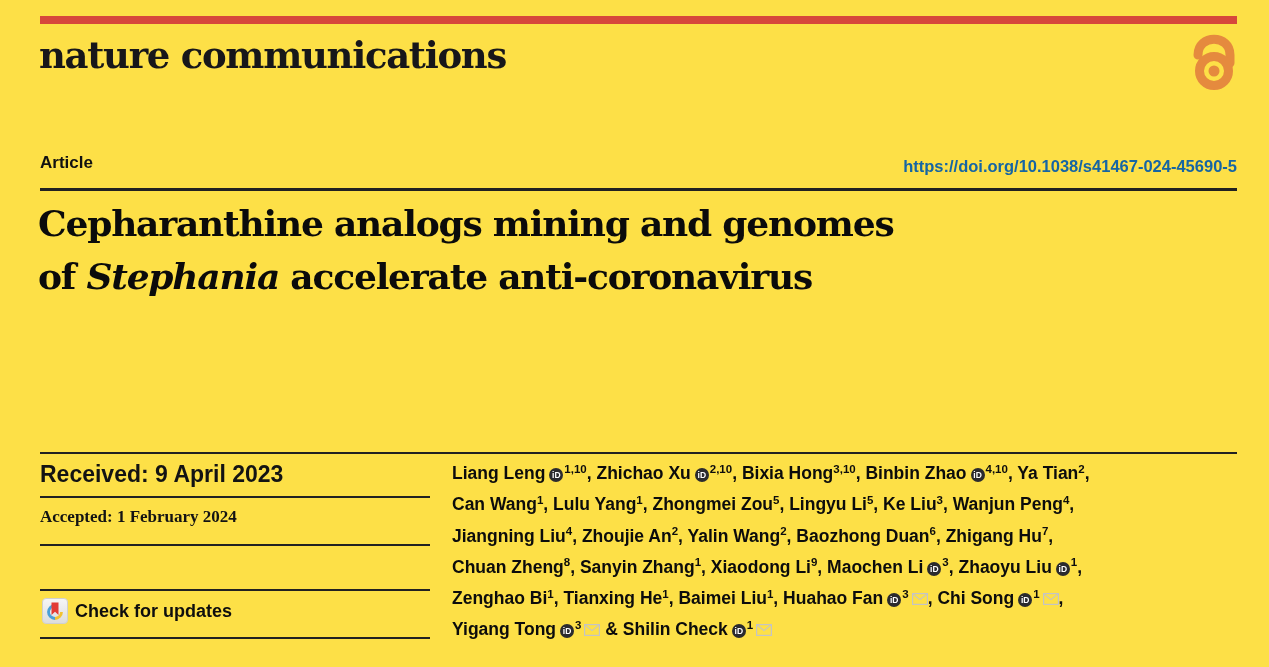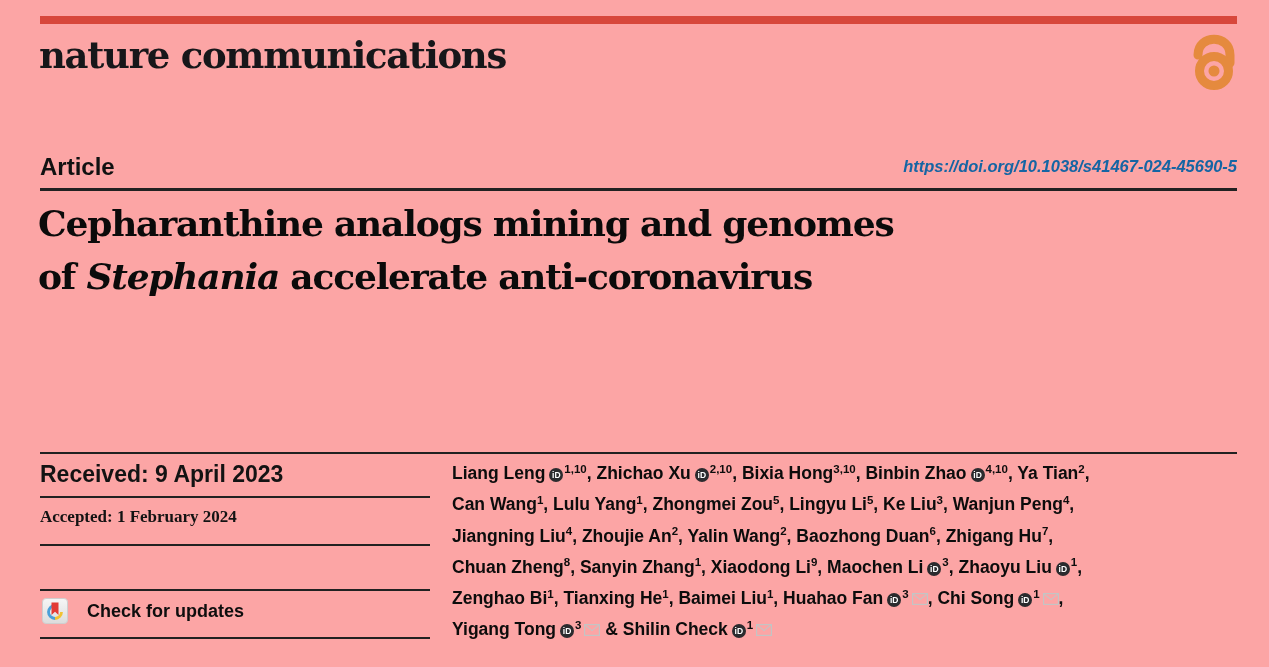--- a/index.html
+++ b/index.html
@@ -1,21 +1,21 @@
 <!DOCTYPE html>
 <html><head>
 <meta charset="utf-8">
 <style>
   * { margin: 0; padding: 0; box-sizing: border-box; }
   html, body { background: #ffffff; }
   .page {
     position: relative;
     width: 1269px;
     height: 667px;
-    background: #fca5a5;
+    background: #fde047;
     font-family: "Liberation Sans", sans-serif;
     color: #131313;
     overflow: hidden;
   }
 
   .red-bar {
     position: absolute;
     left: 40px; top: 16px;
     width: 1197px; height: 8px;
     background: #d7473b;
@@ -34,34 +34,33 @@
 
   .oa-icon {
     position: absolute;
     left: 1189px; top: 27px;
     width: 50px; height: 64px;
   }
 
   .article-label {
     position: absolute;
     left: 40px; top: 153px;
-    font-size: 24px;
+    font-size: 17px;
     font-weight: 700;
     color: #111;
   }
 
   .doi-link {
     position: absolute;
     right: 32px; top: 157px;
     font-size: 16.5px;
     font-weight: 700;
     color: #1565a4;
     text-decoration: none;
     white-space: nowrap;
-    font-style: italic;
   }
 
   .rule { position: absolute; background: #212121; }
   .rule-header { left: 40px; top: 188px; width: 1197px; height: 2.5px; }
   .rule-top-full { left: 40px; top: 452px; width: 1197px; height: 1.6px; }
   .rule-l1 { left: 40px; top: 496px; width: 390px; height: 1.6px; }
   .rule-l2 { left: 40px; top: 544px; width: 390px; height: 1.6px; }
   .rule-l3 { left: 40px; top: 589px; width: 390px; height: 1.6px; }
   .rule-l4 { left: 40px; top: 637px; width: 390px; height: 1.6px; }
 
@@ -83,21 +82,21 @@
   .hist-accepted  { position: absolute; left: 40px; top: 507px; font-size: 17px; font-weight: 700; white-space: nowrap; font-family: Liberation Serif, serif; }
   .hist-published {
     position: absolute; left: 40px; top: 554px;
     font-family: "Liberation Serif", serif;
     font-size: 19.5px; font-weight: 400;
     color: #1c1c1c; white-space: nowrap;
   }
 
   .check-updates {
     position: absolute; left: 42px; top: 598px;
-    display: flex; align-items: center; gap: 19px;
+    display: flex; align-items: center; gap: 7px;
     cursor: pointer;
   }
   .check-updates-label { font-size: 18px; font-weight: 700; color: #0e0e0e; }
 
   .authors-block {
     position: absolute;
     left: 452px; top: 459px;
     width: 800px;
     font-size: 17.5px;
     font-weight: 700;

